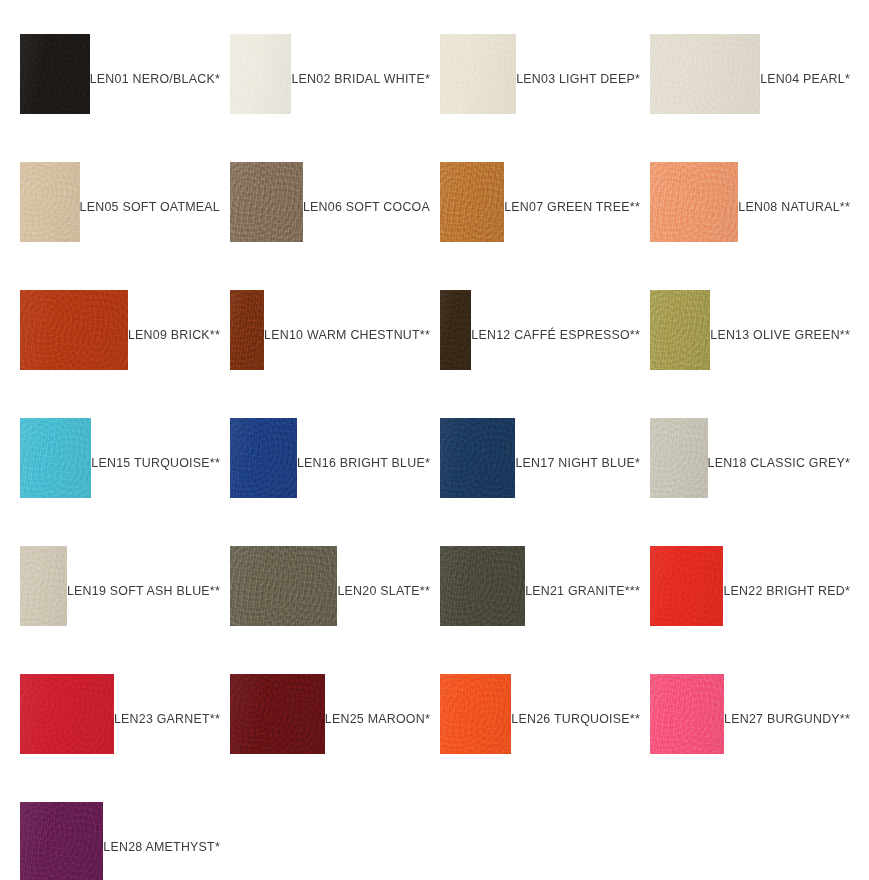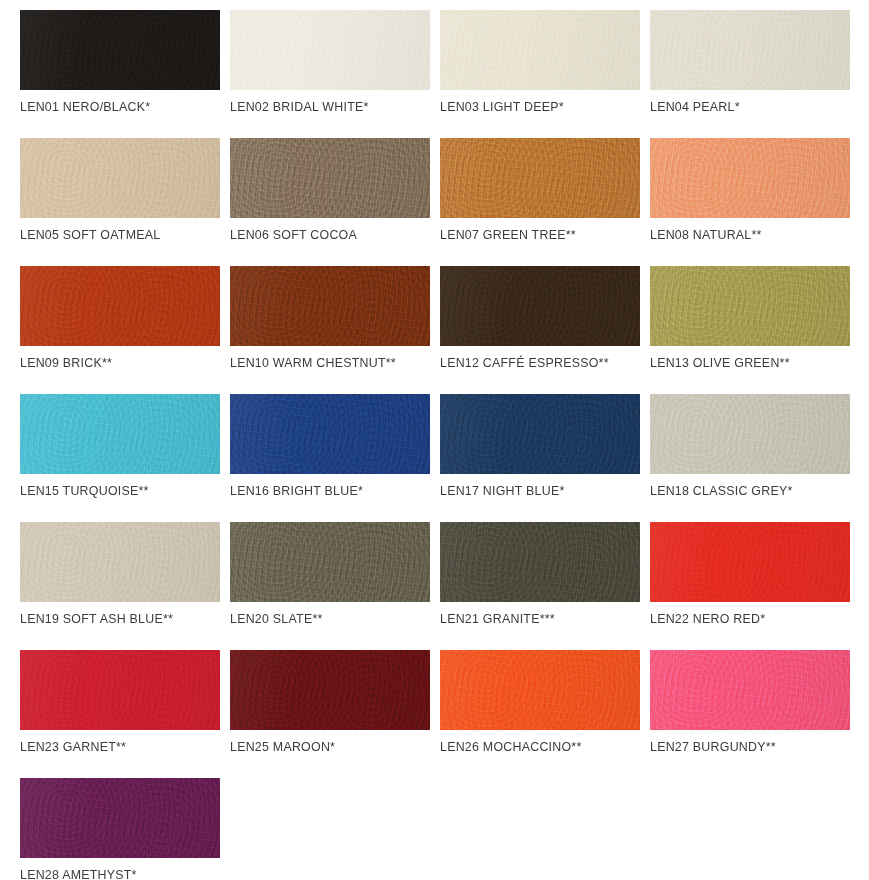--- a/index.html
+++ b/index.html
@@ -19,22 +19,22 @@
     grid-template-columns: repeat(4, 200px);
     grid-template-rows: repeat(7, 128px);
     column-gap: 10px;
     row-gap: 0px;
     padding-left: 20px;
     padding-top: 10px;
     box-sizing: border-box;
   }
   .swatch-cell {
     display: flex;
-    flex-direction: column;
-    align-items: flex-start;
+    flex-direction: row;
+    align-items: center;
     width: 200px;
   }
   .swatch-chip {
     width: 200px;
     height: 80px;
     position: relative;
     overflow: hidden;
     background-color: #cccccc;
   }
   
@@ -168,33 +168,33 @@
     <div class="swatch-cell">
       <div class="swatch-chip" style="background-color: rgb(109, 103, 83);"></div>
       <div class="swatch-label">LEN20 SLATE**</div>
     </div>
     <div class="swatch-cell">
       <div class="swatch-chip" style="background-color: rgb(78, 77, 63);"></div>
       <div class="swatch-label">LEN21 GRANITE***</div>
     </div>
     <div class="swatch-cell">
       <div class="swatch-chip" style="background-color: rgb(230, 45, 35);"></div>
-      <div class="swatch-label">LEN22 NERO RED*</div>
+      <div class="swatch-label">LEN22 BRIGHT RED*</div>
     </div>
     <div class="swatch-cell">
       <div class="swatch-chip" style="background-color: rgb(207, 32, 49);"></div>
       <div class="swatch-label">LEN23 GARNET**</div>
     </div>
     <div class="swatch-cell">
       <div class="swatch-chip" style="background-color: rgb(109, 20, 23);"></div>
       <div class="swatch-label">LEN25 MAROON*</div>
     </div>
     <div class="swatch-cell">
       <div class="swatch-chip" style="background-color: rgb(243, 88, 34);"></div>
-      <div class="swatch-label">LEN26 MOCHACCINO**</div>
+      <div class="swatch-label">LEN26 TURQUOISE**</div>
     </div>
     <div class="swatch-cell">
       <div class="swatch-chip" style="background-color: rgb(247, 89, 130);"></div>
       <div class="swatch-label">LEN27 BURGUNDY**</div>
     </div>
     <div class="swatch-cell">
       <div class="swatch-chip" style="background-color: rgb(108, 32, 86);"></div>
       <div class="swatch-label">LEN28 AMETHYST*</div>
     </div>
   </div>

